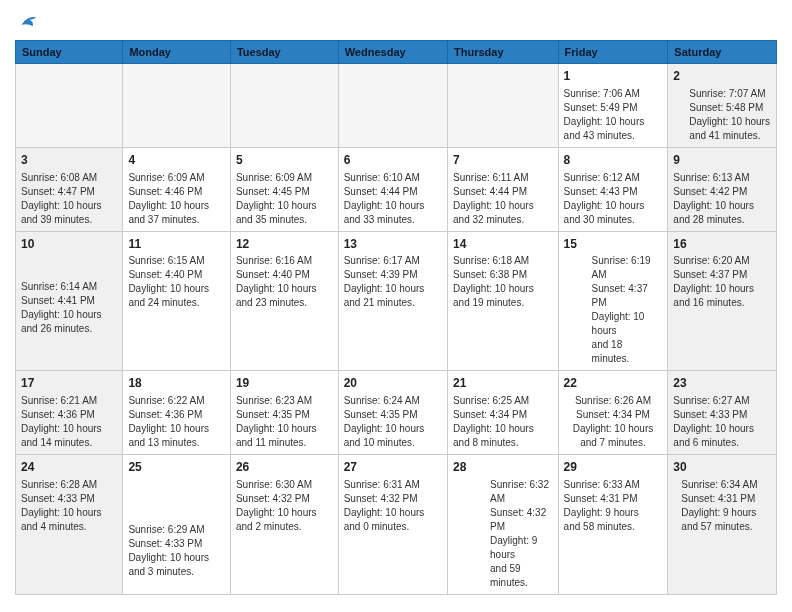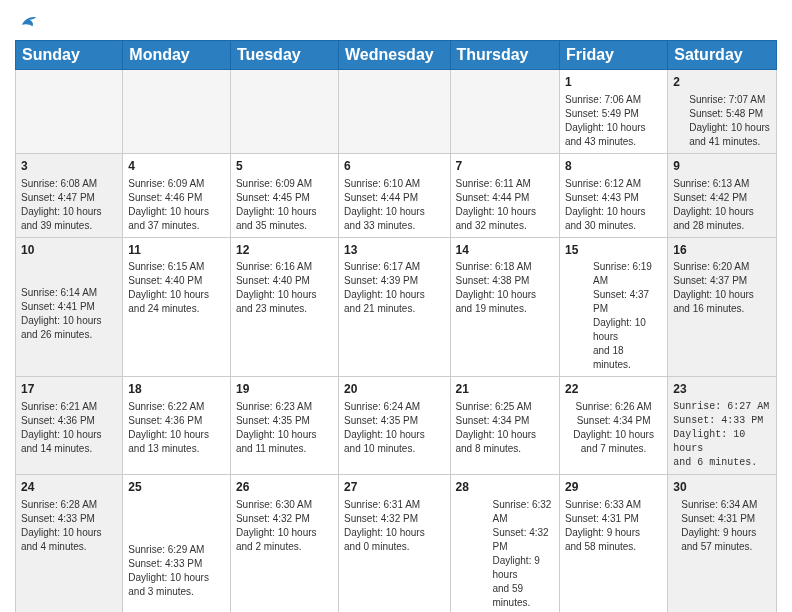--- a/index.html
+++ b/index.html
@@ -41,24 +41,24 @@
       font-size: 14px;
       color: #444;
     }
     .calendar {
       width: 100%;
       border-collapse: collapse;
       font-size: 11px;
     }
     .calendar th {
       background: #2b7fc1;
-      color: #ffffff;
+      color: #0f172a;
       text-align: left;
       padding: 5px 6px;
-      font-size: 16px;
+      font-size: 11px;
       font-weight: bold;
       border: 1px solid #1a6aab;
     }
     .calendar td {
       border: 1px solid #ccc;
       vertical-align: top;
       padding: 4px 5px;
       height: 82px;
       width: 113px;
       background: #fff;
@@ -218,21 +218,21 @@
           <td>
             <span class="day-number">13</span>
             <div class="day-info" style="white-space: pre-line;">Sunrise: 6:17 AM
 Sunset: 4:39 PM
 Daylight: 10 hours
 and 21 minutes.</div>
           </td>
           <td>
             <span class="day-number">14</span>
             <div class="day-info" style="white-space: pre-line;">Sunrise: 6:18 AM
-Sunset: 4:38 PM
+Sunset: 6:38 PM
 Daylight: 10 hours
 and 19 minutes.</div>
           </td>
           <td>
             <span class="day-number">15</span>
             <div class="day-info" style="white-space: pre-line; margin-left: 28px;">Sunrise: 6:19 AM
 Sunset: 4:37 PM
 Daylight: 10 hours
 and 18 minutes.</div>
           </td>
@@ -282,21 +282,21 @@
           </td>
           <td>
             <span class="day-number">22</span>
             <div class="day-info" style="white-space: pre-line; text-align: center;">Sunrise: 6:26 AM
 Sunset: 4:34 PM
 Daylight: 10 hours
 and 7 minutes.</div>
           </td>
           <td class="weekend">
             <span class="day-number">23</span>
-            <div class="day-info" style="white-space: pre-line; font-family: Liberation Mono, monospace;">Sunrise: 6:27 AM
+            <div class="day-info" style="white-space: pre-line;">Sunrise: 6:27 AM
 Sunset: 4:33 PM
 Daylight: 10 hours
 and 6 minutes.</div>
           </td>
         </tr>
         <tr>
           <td class="weekend">
             <span class="day-number">24</span>
             <div class="day-info" style="white-space: pre-line;">Sunrise: 6:28 AM
 Sunset: 4:33 PM

